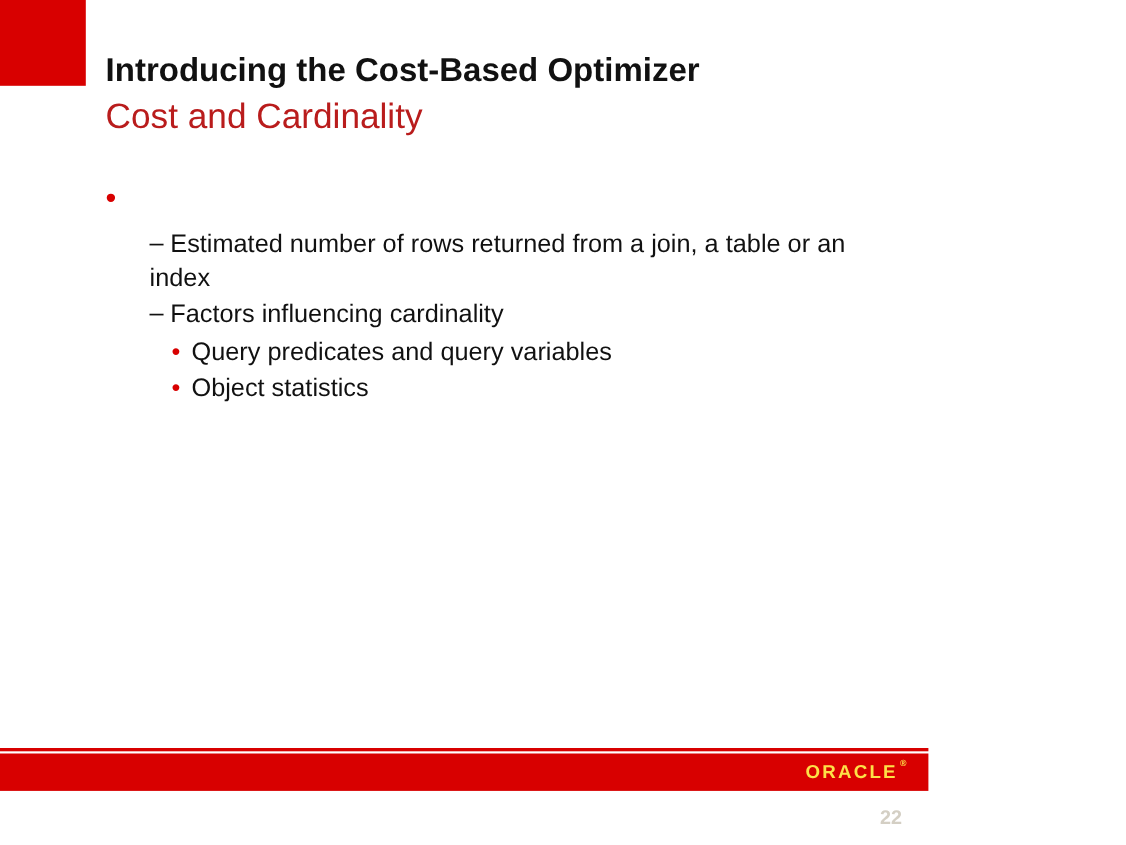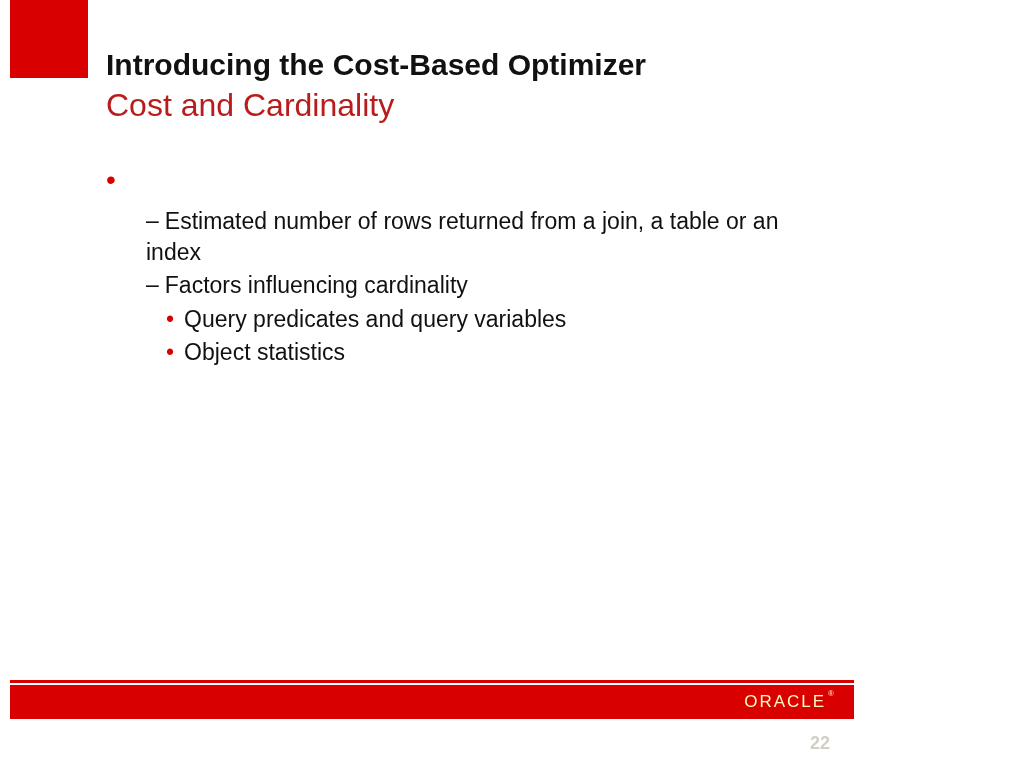--- a/index.html
+++ b/index.html
@@ -10,21 +10,20 @@
     font-family: Arial, Helvetica, sans-serif;
     background: #ffffff;
     overflow: hidden;
     position: relative;
   }
   .slide {
     position: relative;
     width: 844px;
     height: 768px;
     box-sizing: border-box;
-    margin-left: 10px;
   }
   .corner-box {
     position: absolute;
     top: 0;
     left: 0;
     width: 78px;
     height: 78px;
     background: #d80000;
   }
   .title-block {
@@ -110,25 +109,25 @@
     right: 0;
     height: 34px;
     background: #d80000;
     display: flex;
     align-items: center;
     justify-content: flex-end;
     padding-right: 22px;
     box-sizing: border-box;
   }
   .oracle-logo {
-    color: #fef9c3;
+    color: #fde047;
     font-family: "Arial Black", Arial, sans-serif;
     letter-spacing: 2px;
     font-size: 17px;
-    font-weight: 400;
+    font-weight: 700;
     position: relative;
   }
   .oracle-logo .reg {
     font-size: 8px;
     vertical-align: top;
     position: relative;
     top: -3px;
     left: 2px;
     letter-spacing: 0;
   }

